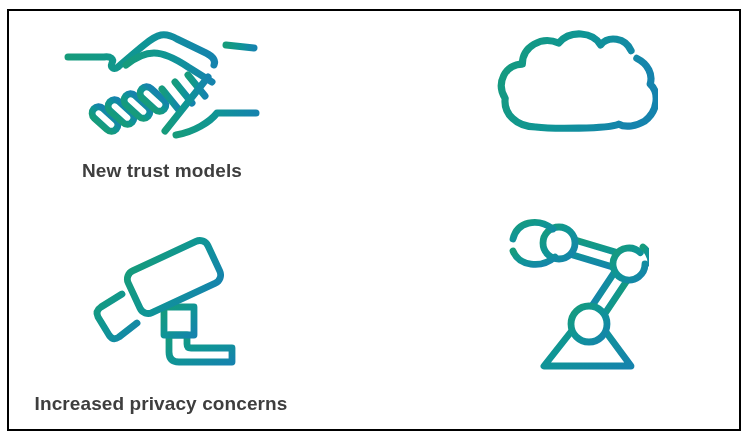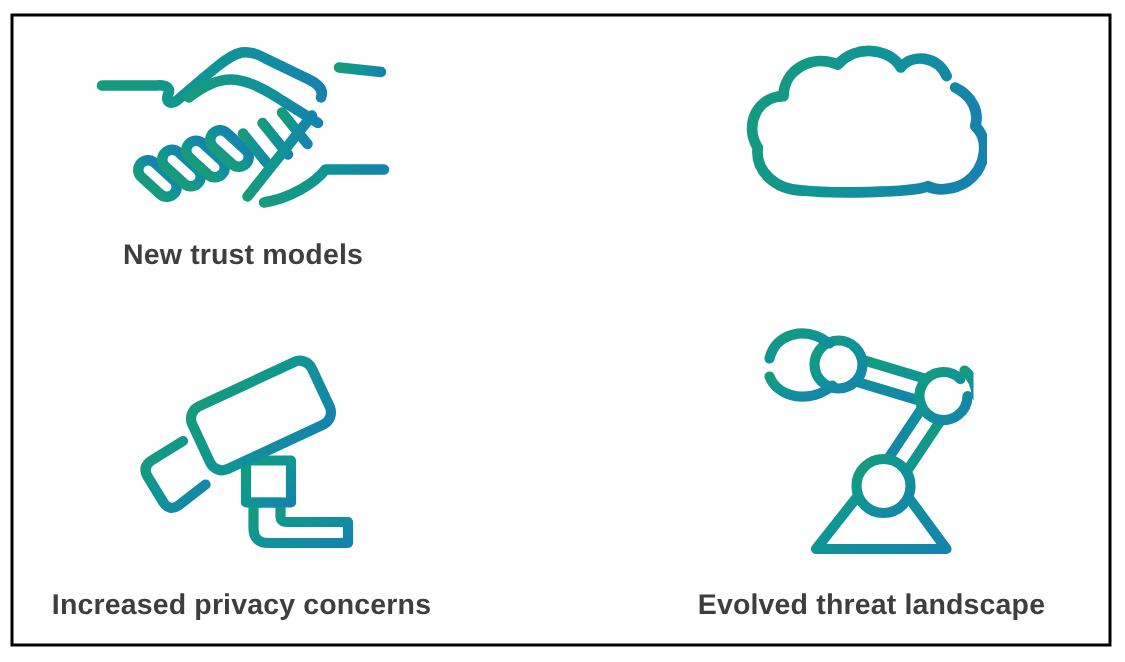--- a/index.html
+++ b/index.html
@@ -148,15 +148,14 @@
         </g>
         <circle class="wfill" cx="88" cy="113" r="18"></circle>
         <path class="wfill" d="M144 53 A16 16 0 1 1 139.3 41.7"></path>
         <path d="M142 36 A22 22 0 0 1 150 53"></path>
         <circle class="wfill" cx="58" cy="32" r="16"></circle>
         <path d="M52 18 C36 6 16 11 12 28"></path>
         <path d="M54 46 C40 58 18 55 12 40"></path>
       </g>
     </svg>
   </div>
-  <div class="label" id="label-threat">Evolved threat landscape</div>
 
 </div>
 
 </body></html>

